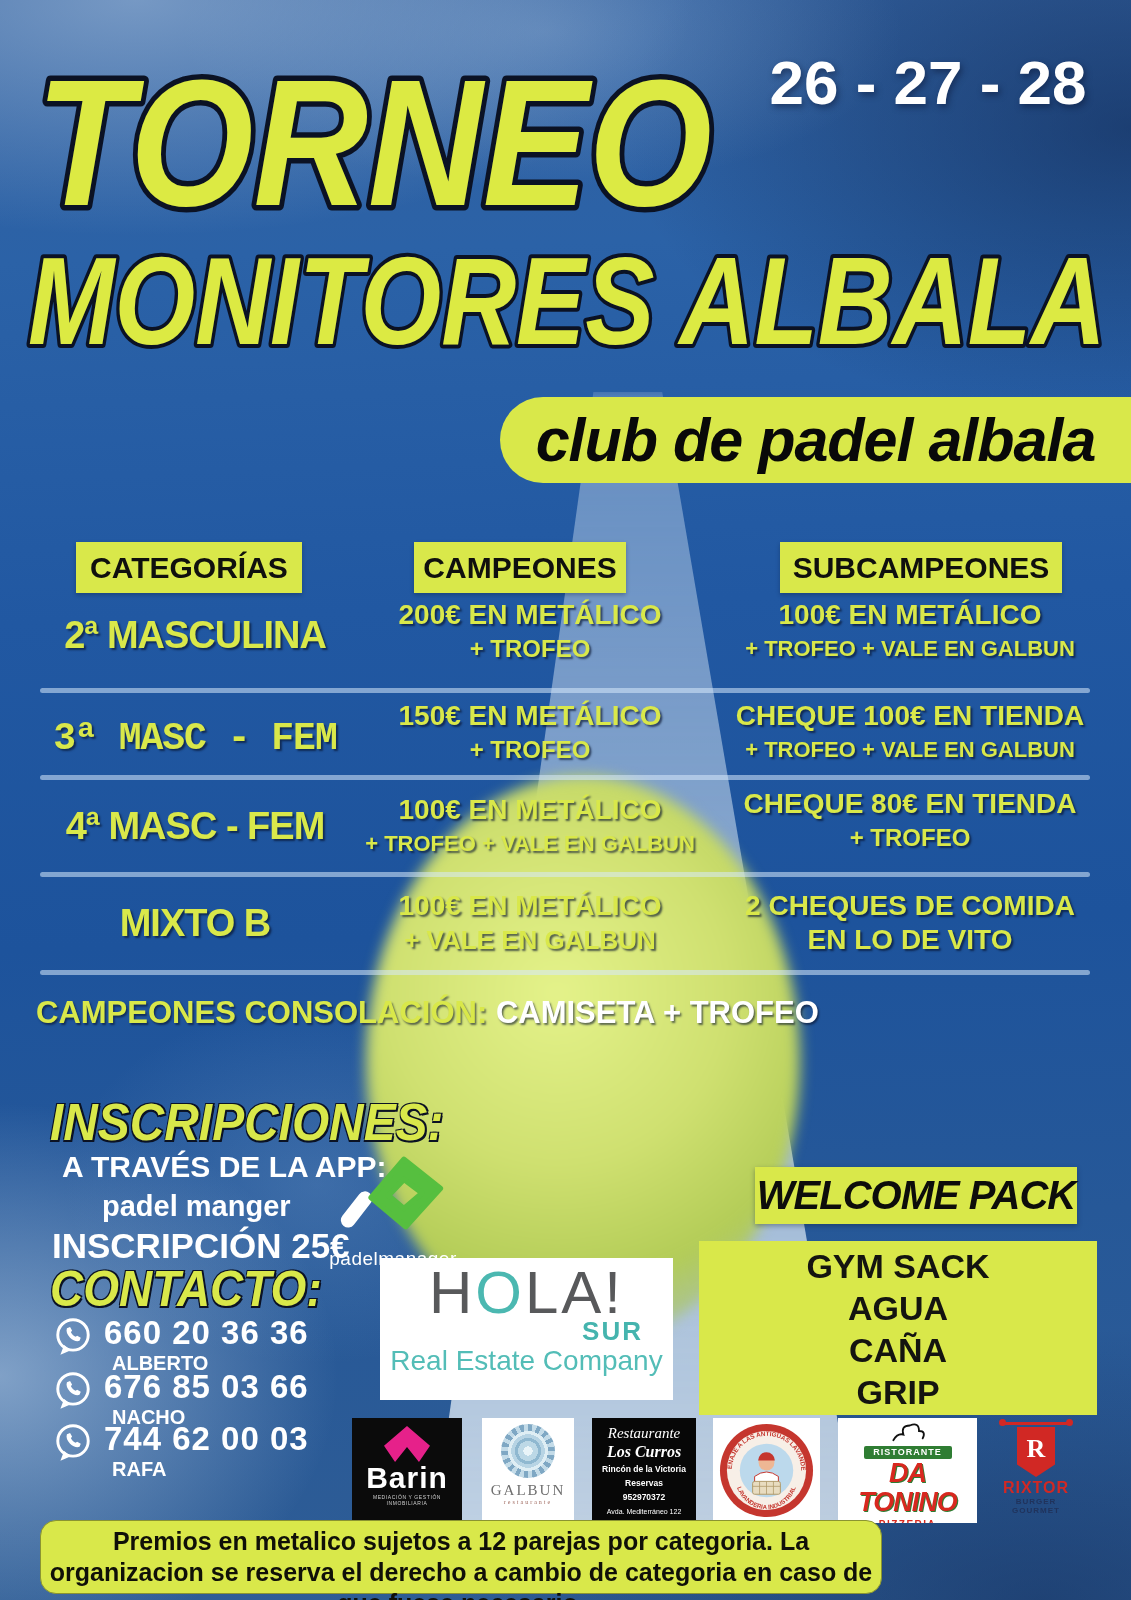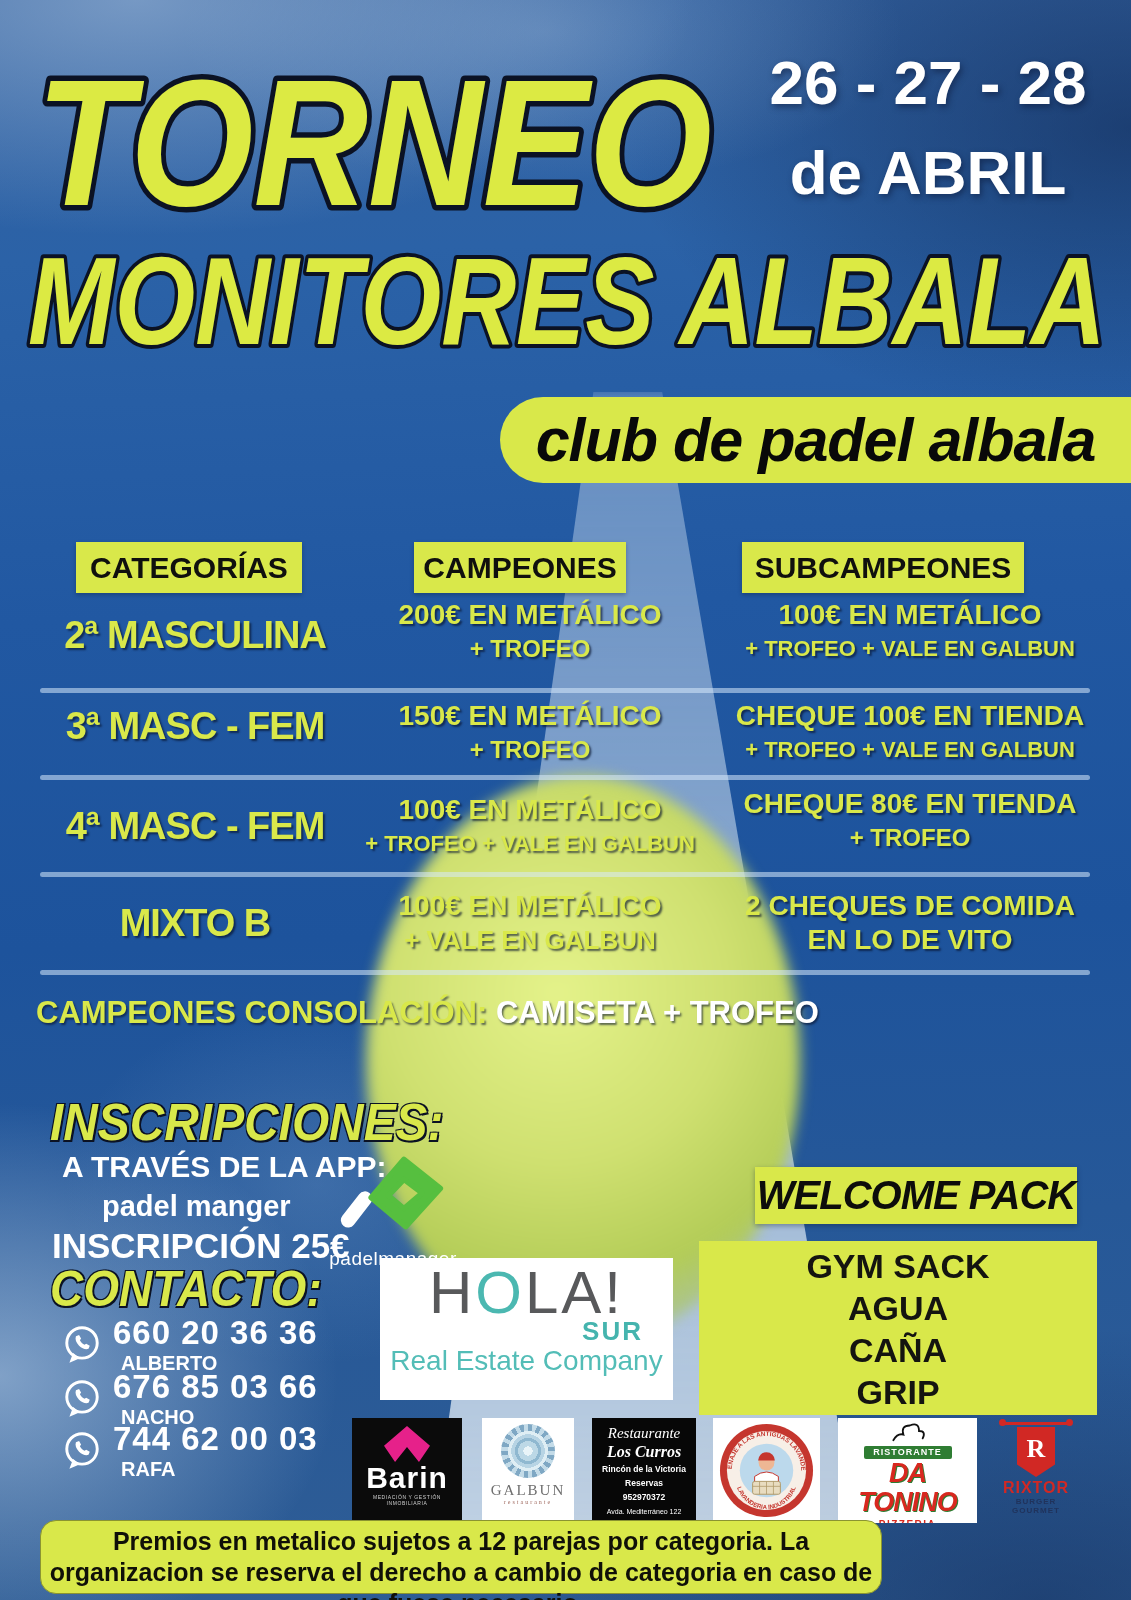--- a/index.html
+++ b/index.html
@@ -41,21 +41,21 @@
   .date-days{ font-size:62px; line-height:66px;text-align:center; }
   .date-month{ font-size:62px; line-height:66px; margin-top:24px; }
 
   .venue-banner{ left:500px; top:397px; width:631px; height:86px; background:#d9e84a;
     border-radius:46px 0 0 46px; display:flex; align-items:center; justify-content:center; }
   .venue-banner span{ color:#090909; font-weight:bold; font-style:italic; font-size:61px; letter-spacing:-1px; }
 
   
   .th{ height:51px; top:542px; background:#d9e84a; display:flex; align-items:center; justify-content:center;
     color:#10100e; font-weight:bold; font-size:30px; box-shadow:0 2px 4px rgba(10,20,40,.3); }
-  .th1{ left:76px; width:226px; } .th2{ left:414px; width:212px; } .th3{ left:742px; width:282px; }
+  .th1{ left:76px; width:226px; } .th2{ left:414px; width:212px; } .th3{ left:780px; width:282px; }
 
   .trow{ left:0; width:1131px; }
   .cell{ position:absolute; text-align:center; color:#d9e84a; font-weight:bold;
     text-shadow:2px 2px 2px rgba(8,18,45,.65); }
   .cat{ left:40px; width:310px; font-size:38px; letter-spacing:-1px; display:flex; align-items:center; justify-content:center; }
   .champ{ left:350px; width:360px; } .sub{ left:710px; width:400px; }
   .l1{ font-size:28px; line-height:36px; }
   .l2{ line-height:32px; }
   .sz22{ font-size:22px; } .sz24{ font-size:24px; } .sz26{ font-size:26px; } .sz28{ font-size:28px; }
   .sep{ position:absolute; left:40px; width:1050px; height:5px; background:rgba(215,233,252,.55);
@@ -70,21 +70,21 @@
     transform:scaleX(.92); transform-origin:left; white-space:nowrap; }
   .insc-title{ left:50px; top:1092px; font-size:52px; }
   .app-line{ left:62px; top:1150px; font-size:30px; font-weight:bold; color:#fff; }
   .app-name{ left:58px; top:1190px; font-size:29px; font-weight:bold; color:#fff;margin-left:44px; }
   .fee-line{ left:52px; top:1226px; font-size:35px; font-weight:bold; color:#fff; }
   .contact-title{ left:50px; top:1260px; font-size:50px; }
 
   .pm{ left:318px; top:1152px; width:150px; text-align:center; }
   .pm-label{ color:#fff; font-size:19px; margin-top:10px; letter-spacing:.5px; }
 
-  .contact-entry{ left:61px; display:flex; align-items:center; }
+  .contact-entry{ left:52px; display:flex; align-items:flex-start; }
   .ce1{ top:1316px; } .ce2{ top:1370px; } .ce3{ top:1422px; }
   .contact-entry .txt{ margin-left:10px; color:#fff; }
   .contact-phone{ font-size:33px; font-weight:bold; line-height:34px; letter-spacing:1px; }
   .contact-name{ font-size:20px; font-weight:bold; line-height:20px; margin:3px 0 0 8px; }
 
   .wp-title{ left:755px; top:1167px; width:322px; height:57px; background:#d9e84a;
     display:flex; align-items:center; justify-content:center; box-shadow:0 2px 5px rgba(10,20,40,.35); }
   .wp-title span{ color:#0d0d0b; font-weight:bold; font-style:italic; font-size:40px; letter-spacing:-1px; }
   .wp-box{ left:699px; top:1241px; width:398px; height:174px; background:#d9e84a; text-align:center; padding-top:4px; }
   .wp-item{ color:#141410; font-weight:bold; font-size:34px; line-height:42px; }
@@ -143,21 +143,20 @@
   <div class="court-line"></div>
   <div class="ball"></div>
 
   <svg class="titles" width="1131" height="380" viewBox="0 0 1131 380">
     <text class="t1" x="36" y="205" textLength="676" lengthAdjust="spacingAndGlyphs">TORNEO</text>
     <text class="t2" x="28" y="344" textLength="1078" lengthAdjust="spacingAndGlyphs">MONITORES ALBALA</text>
   </svg>
 
   <div class="layer date-block">
     <div class="date-days">26 - 27 - 28</div>
-    <div class="date-month">de ABRIL</div>
   </div>
 
   <div class="layer venue-banner">
     <span>club de padel albala</span>
   </div>
 
   <div class="layer th th1">CATEGORÍAS</div>
   <div class="layer th th2">CAMPEONES</div>
   <div class="layer th th3">SUBCAMPEONES</div>
 
@@ -168,21 +167,21 @@
       <div class="l2 sz24">+ TROFEO</div>
     </div>
     <div class="cell sub" style="top:6px;">
       <div class="l1">100€ EN METÁLICO</div>
       <div class="l2 sz22">+ TROFEO + VALE EN GALBUN</div>
     </div>
   </div>
   <div class="sep" style="top:688px;"></div>
 
   <div class="layer trow" style="top:694px;height:80px;">
-    <div class="cell cat" style="top:0;height:64px;">3ª MASC - FEM</div>
+    <div class="cell cat" style="top:12px;height:64px;font-family:Liberation Mono, monospace;">3ª MASC - FEM</div>
     <div class="cell champ" style="top:4px;">
       <div class="l1">150€ EN METÁLICO</div>
       <div class="l2 sz24">+ TROFEO</div>
     </div>
     <div class="cell sub" style="top:4px;">
       <div class="l1">CHEQUE 100€ EN TIENDA</div>
       <div class="l2 sz22">+ TROFEO + VALE EN GALBUN</div>
     </div>
   </div>
   <div class="sep" style="top:775px;"></div>

